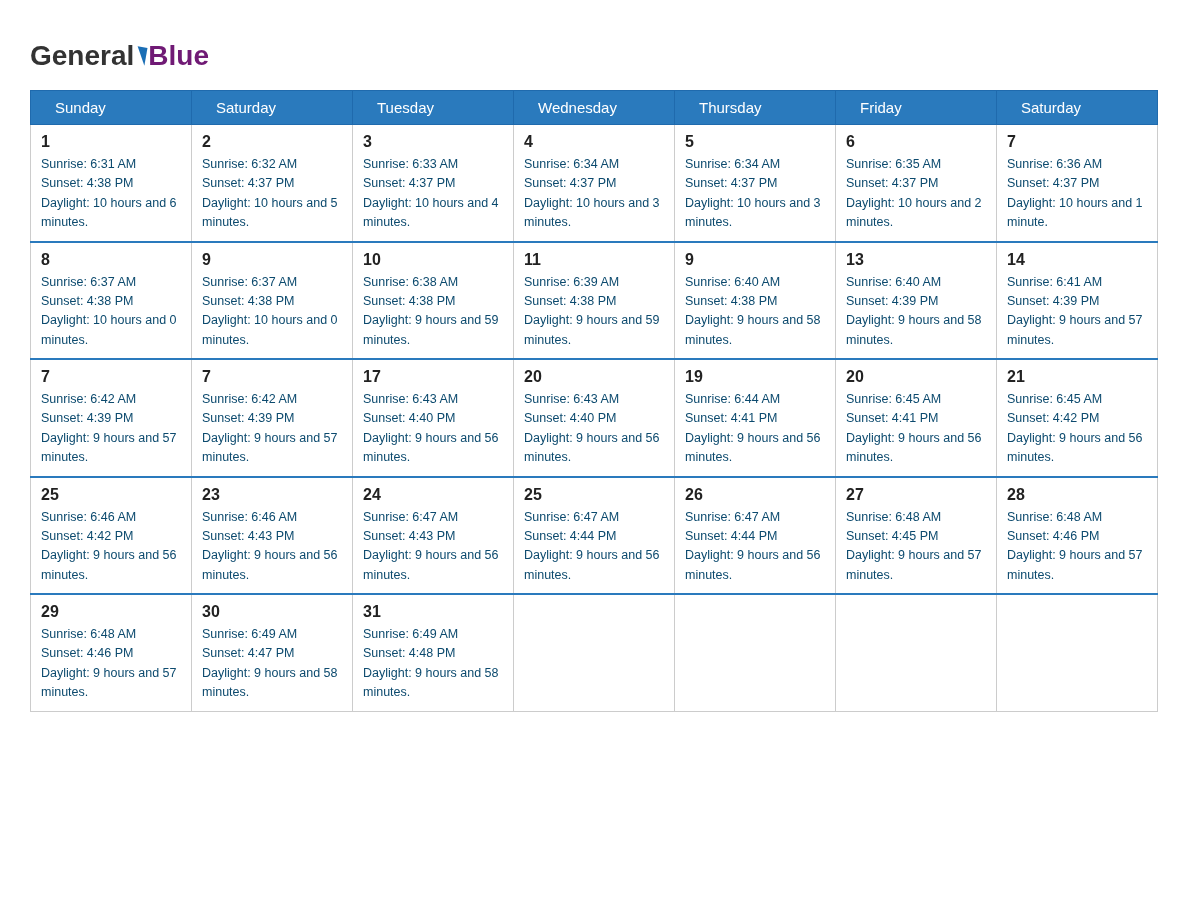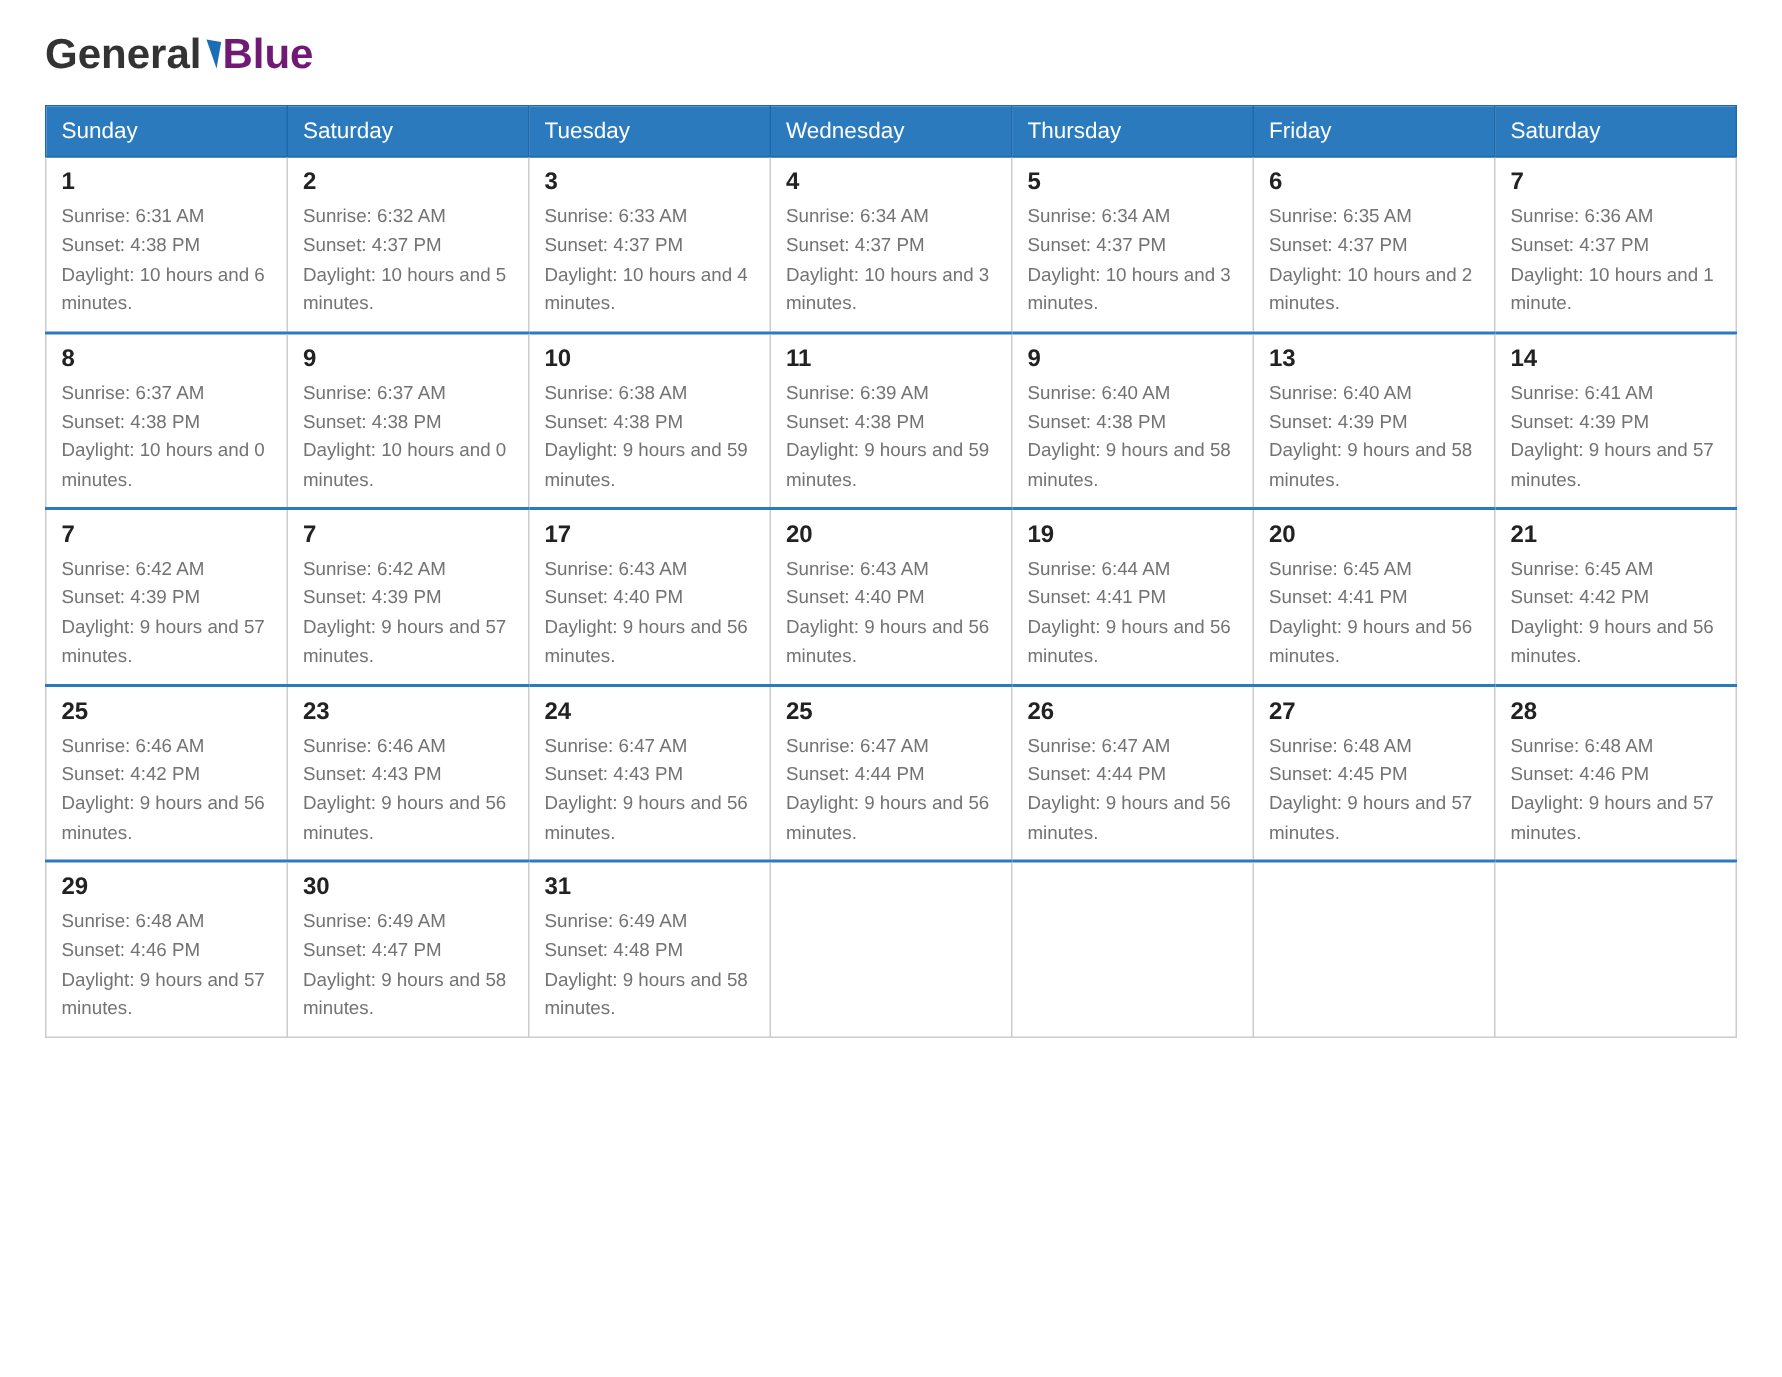--- a/index.html
+++ b/index.html
@@ -8,20 +8,21 @@
       background: #fff;
       width: 1188px;
       min-height: 918px;
       padding: 20px 30px;
     }
     .header-area {
       display: flex;
       justify-content: space-between;
       align-items: flex-start;
       margin-bottom: 18px;
+      margin-top: 20px;
     }
     .logo-area {
       display: flex;
       flex-direction: column;
       align-items: flex-start;
     }
     .logo-text {
       display: flex;
       align-items: center;
       font-size: 28px;
@@ -58,21 +59,21 @@
     .calendar-table {
       width: 100%;
       border-collapse: collapse;
       border: 1px solid #999;
     }
     .calendar-table th {
       background-color: #2a7abd;
       color: #fff;
       font-size: 15px;
       font-weight: normal;
-      padding: 8px 10px;
+      padding: 8px 24px;
       text-align: left;
       border: 1px solid #1f6aad;
     }
     .calendar-table td {
       vertical-align: top;
       padding: 8px 10px;
       border: 1px solid #ccc;
       font-size: 13px;
       color: #333;
       width: 14.28%;
@@ -81,21 +82,21 @@
     .day-number {
       font-size: 16px;
       font-weight: bold;
       display: block;
       margin-bottom: 4px;
       color: #222;
     }
     .day-info {
       font-size: 12.5px;
       line-height: 1.55;
-      color: #737373;
+      color: #0c4a6e;
     }
     .empty-cell {
       background: #fff;
     }
     .row-top td {
       border-top: 2px solid #2a7abd;
     }
   </style>
 </head>
 <body>

